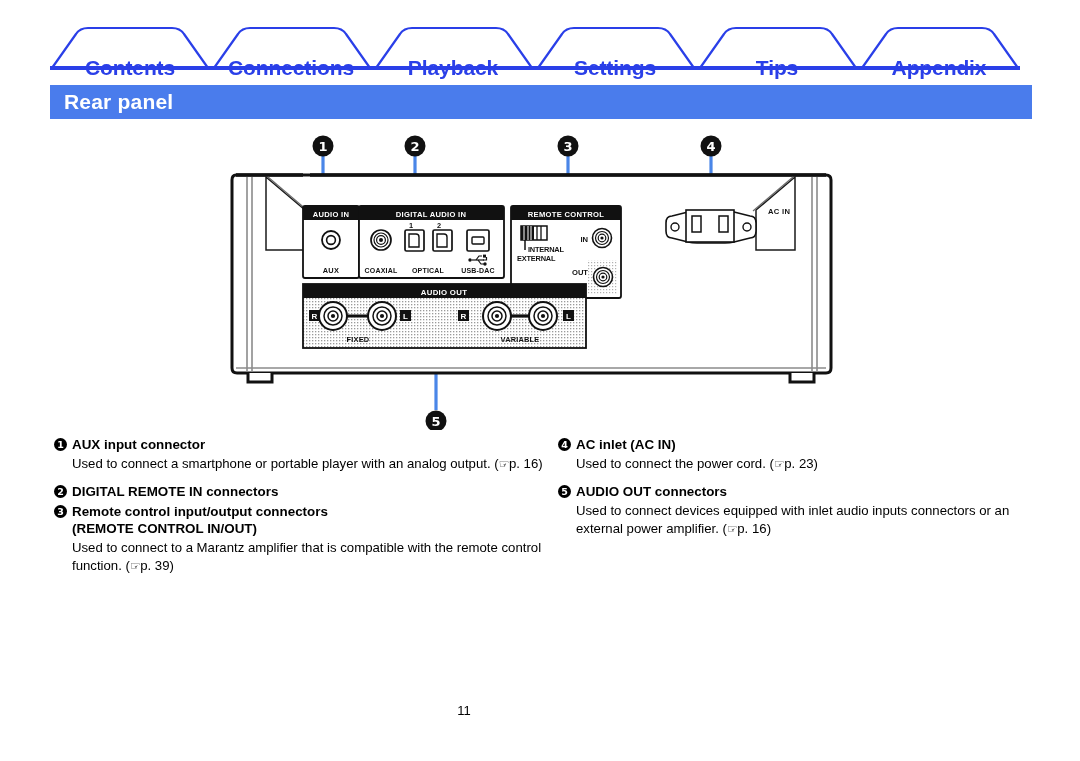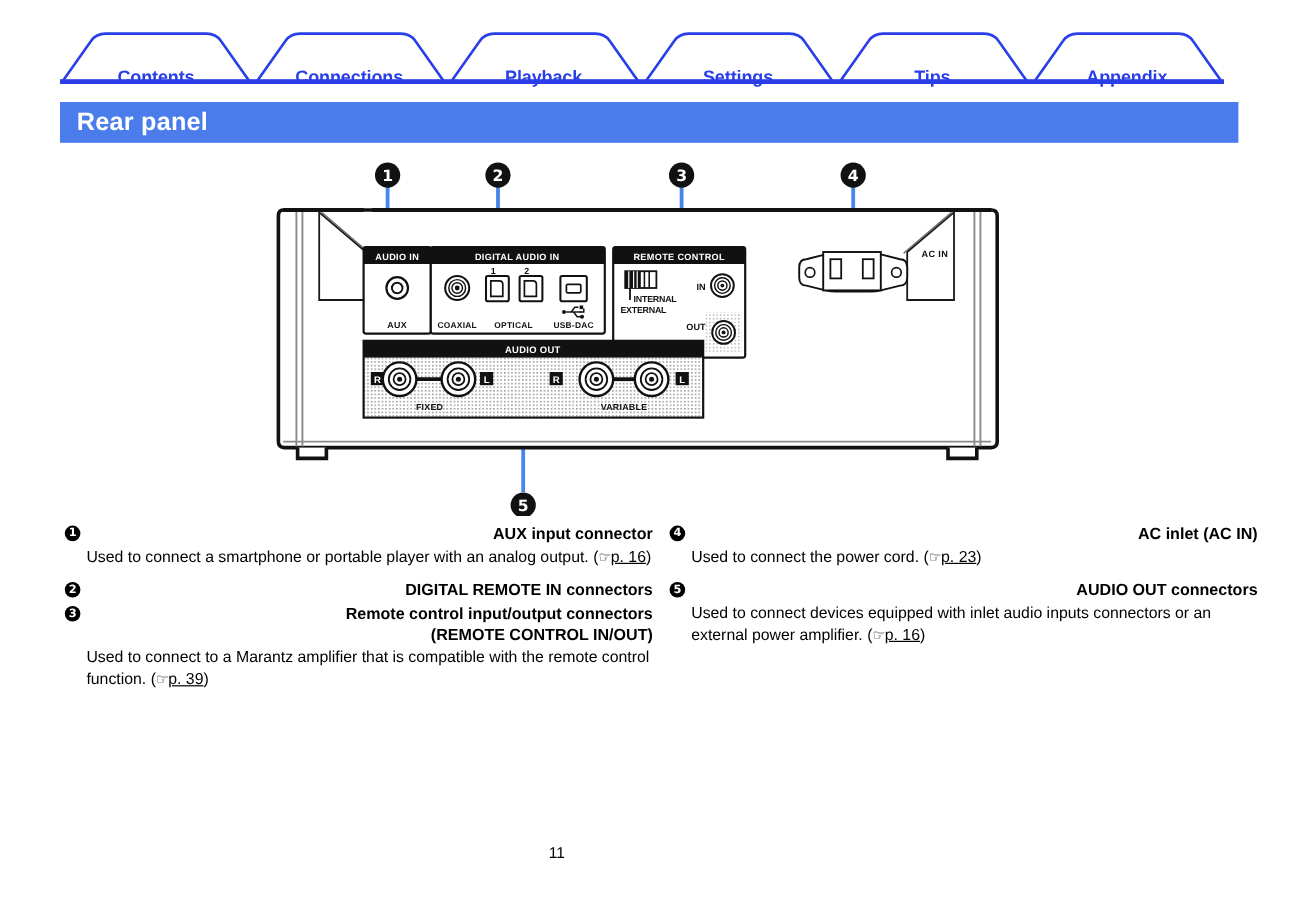--- a/index.html
+++ b/index.html
@@ -22,21 +22,21 @@
     position: absolute;
     left: 0;
     top: 22px;
     width: 1080px;
     height: 48px;
   }
   .tabbar svg { display: block; }
   .tab-label {
     position: absolute;
     top: 34px;
-    font-size: 15px;
+    font-size: 21px;
     font-weight: bold;
     color: #2A3FE8;
     white-space: nowrap;
     text-align: center;
     transform: translateX(-50%);
     letter-spacing: -0.1px;
   }
 
   
   .titlebar {
@@ -95,38 +95,37 @@
     background: #000000;
     color: #ffffff;
     font-size: 9.5px;
     font-weight: bold;
     line-height: 13px;
     text-align: center;
     margin-right: 5px;
     margin-top: 2px;
     font-family: "DejaVu Sans", sans-serif;
   }
-  .head-text { flex: 1 1 auto; text-align: right; }
+  .head-text { flex: 1 1 auto; }
   .item-body {
     padding-left: 18px;
     font-weight: normal;
     font-size: 13.2px;
     line-height: 18.6px;
     margin-bottom: 9px;
   }
   .pref {
     white-space: nowrap;
   }
   .pref .hand {
     font-family: "DejaVu Sans", sans-serif;
     font-size: 12px;
     letter-spacing: -0.5px;
   }
   .pref .pnum {
-    text-decoration: underline;
   }
 
   
   .pagenum {
     position: absolute;
     left: 0;
     top: 703px;
     width: 928px;
     text-align: center;
     font-size: 13px;

